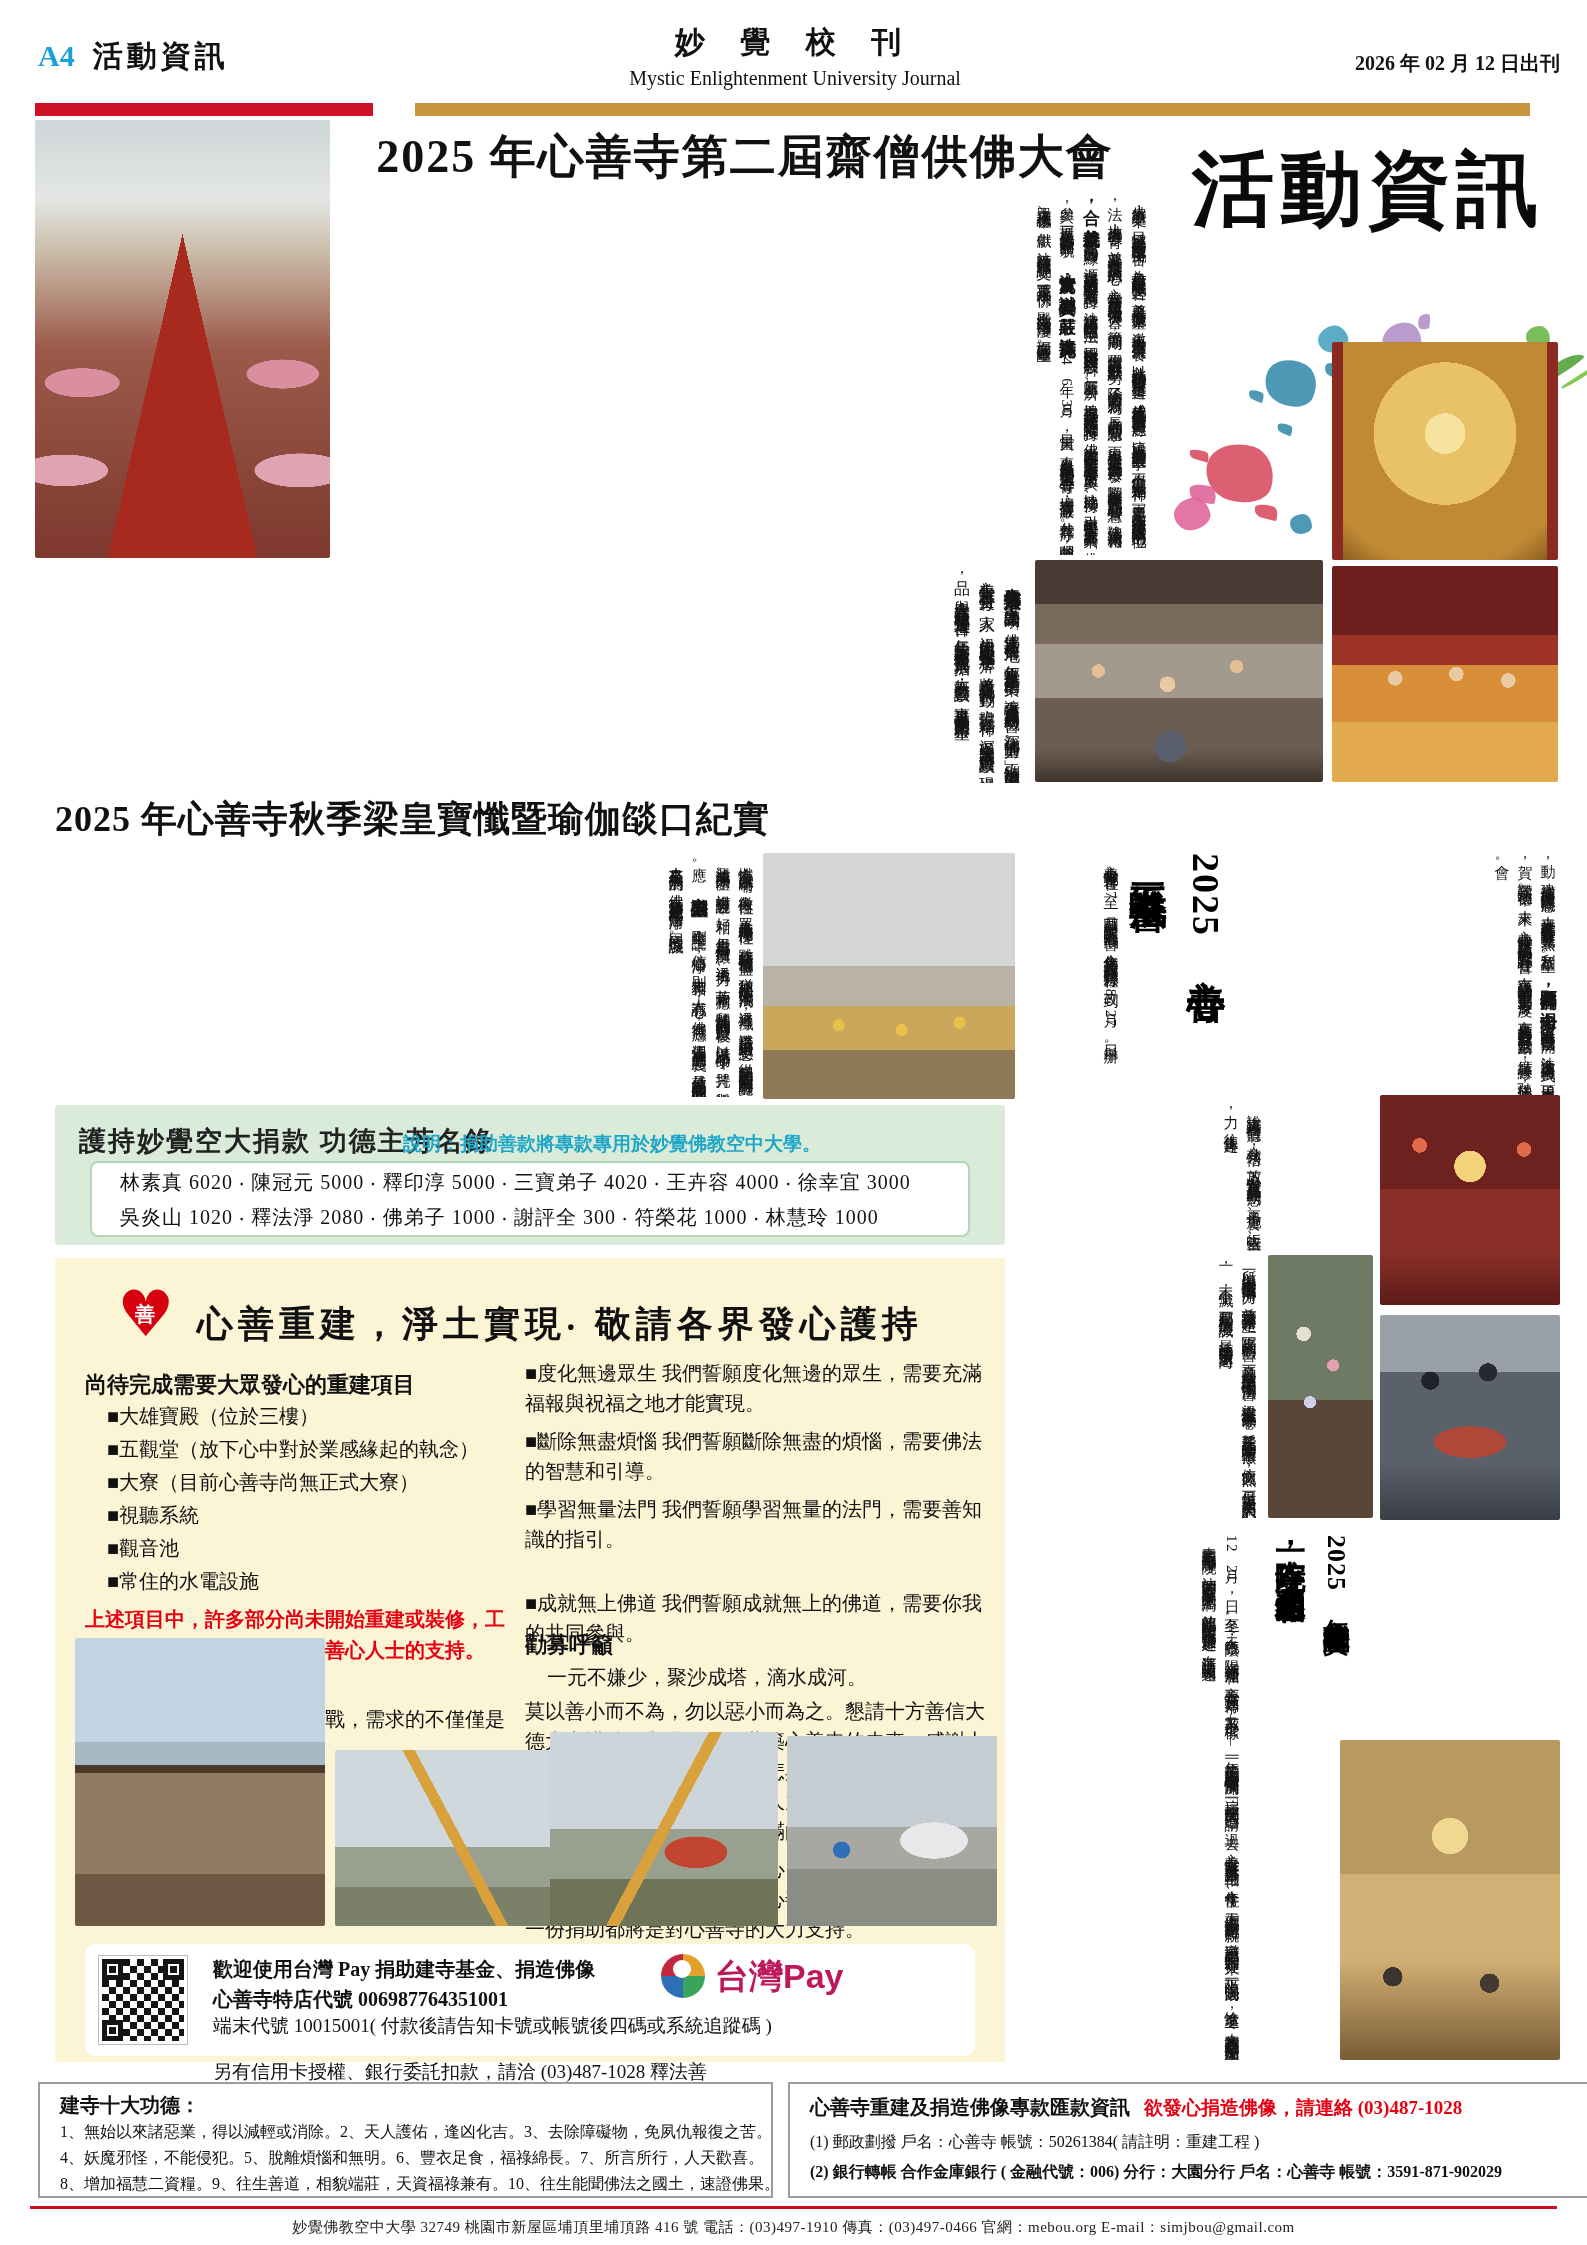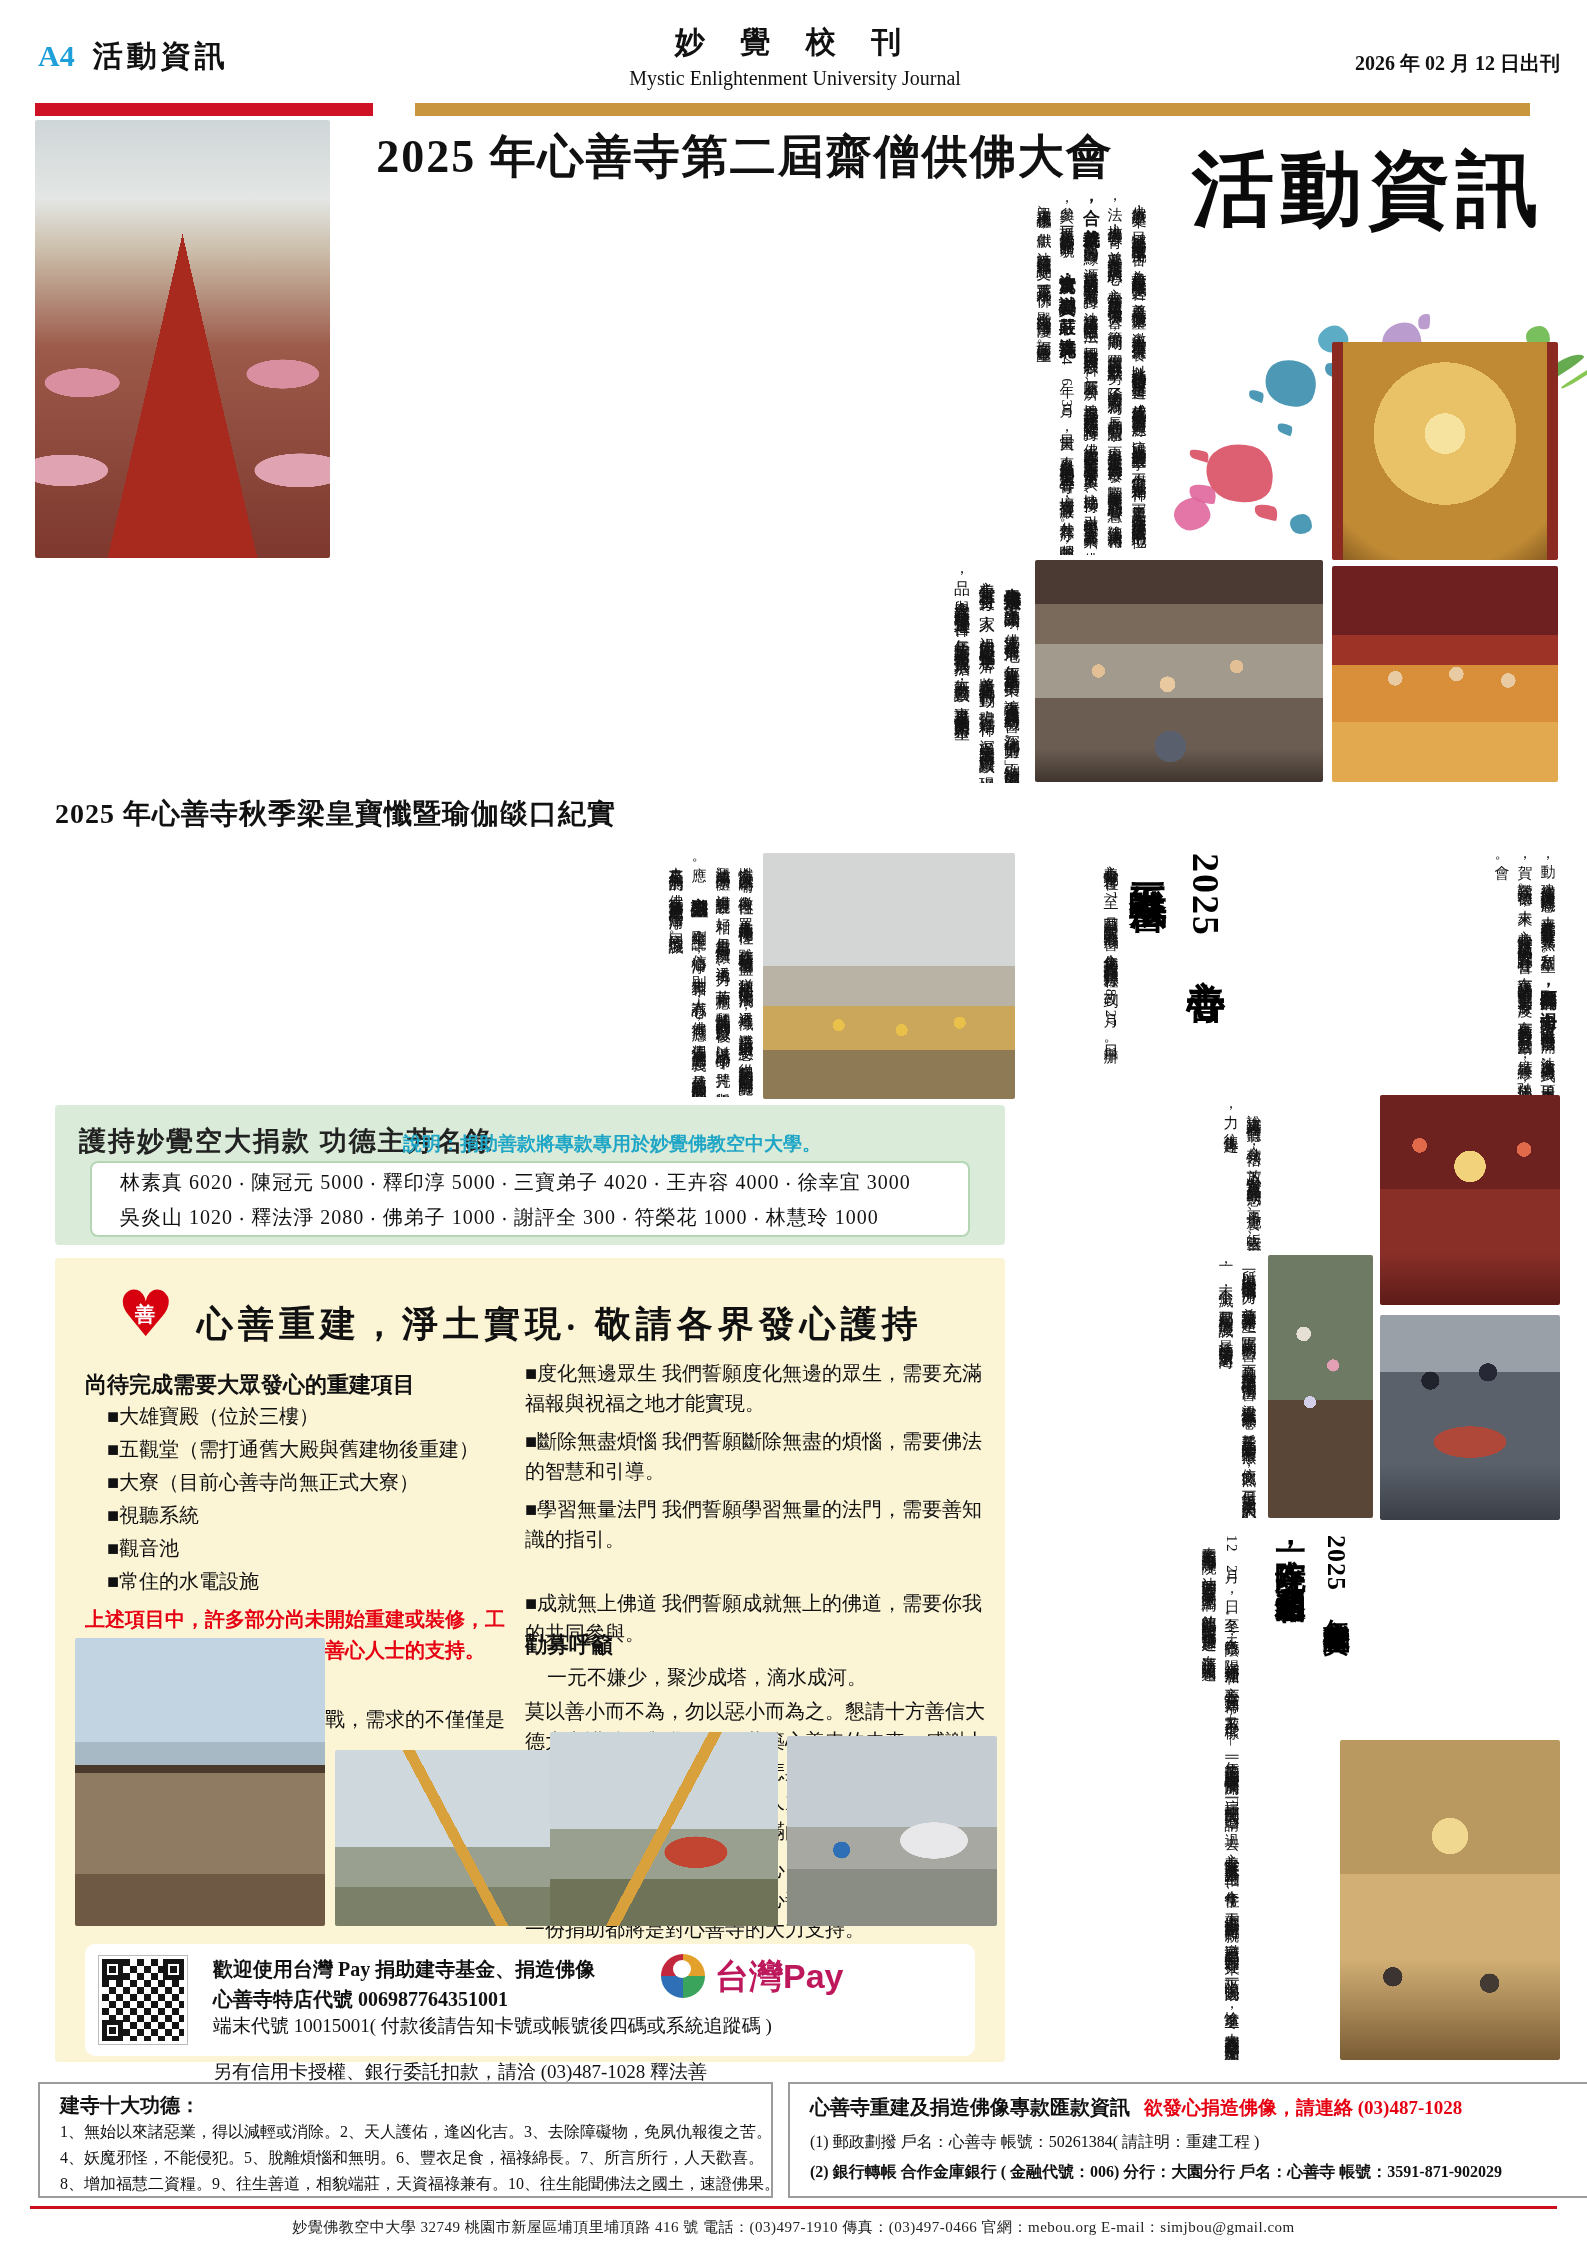--- a/index.html
+++ b/index.html
@@ -14,21 +14,21 @@
   
   .pagetag { font-size:30px; font-weight:bold; color:#1d9fd9; }
   .pagesec { font-size:30px; font-weight:bold; color:#111; letter-spacing:4px; }
   .jcn { font-size:30px; font-weight:bold; letter-spacing:14px; text-align:center; }
   .jen { font-size:20px; text-align:center; margin-top:4px; }
   .jdate { font-size:20px; font-weight:bold; text-align:right; }
   .bar { position:absolute; height:13px; }
 
   
   .h1 { font-size:46px; font-weight:bold; letter-spacing:2px; text-align:center; white-space:nowrap; }
-  .h2 { font-size:28px; font-weight:bold; letter-spacing:1px; white-space:nowrap; }
+  .h2 { font-size:36px; font-weight:bold; letter-spacing:1px; white-space:nowrap; }
 
   
   .v { position:absolute; writing-mode:vertical-rl; text-orientation:mixed;
        overflow:hidden; font-size:15px; line-height:23px; letter-spacing:1.5px;
        color:#141414; text-align:justify; }
   .v b.sub { font-size:17px; font-weight:bold; padding:6px 1px; letter-spacing:1px; }
   .vh { position:absolute; writing-mode:vertical-rl; text-orientation:mixed; font-weight:bold; color:#000; overflow:hidden; }
   .vh3 div { font-size:38px; margin:0 7px; letter-spacing:2px; }
   .vh4 .r { font-size:26px; letter-spacing:1px; margin:0 8px; }
   .vh4 .l { font-size:31px; letter-spacing:0; margin:0 4px; }
@@ -254,21 +254,21 @@
   <div class="abs yellowbox" style="left:55px; top:1258px; width:950px; height:804px;">
     <div class="heart" style="left:62px; top:32px;">
       <span class="hg">♥</span>
       <span class="hc">善</span>
     </div>
     <div class="abs yhead" style="left:142px; top:40px;">心善重建，淨土實現‧ 敬請各界發心護持</div>
 
     <div class="abs ytitle" style="left:30px; top:112px;">尚待完成需要大眾發心的重建項目</div>
     <div class="abs" style="left:52px; top:142px; width:420px;">
       <div class="yitem">■大雄寶殿（位於三樓）</div>
-      <div class="yitem">■五觀堂（需打通舊大殿與舊建物後重建）</div>
+      <div class="yitem">■五觀堂（放下心中對於業感緣起的執念）</div>
       <div class="yitem">■大寮（目前心善寺尚無正式大寮）</div>
       <div class="yitem">■視聽系統</div>
       <div class="yitem">■觀音池</div>
       <div class="yitem">■常住的水電設施</div>
     </div>
     <div class="abs yred" style="left:30px; top:346px; width:430px;">上述項目中，許多部分尚未開始重建或裝修，工程款項缺口巨大，急需各界善心人士的支持。</div>
     <div class="abs ytitle" style="left:30px; top:414px;">建寺百年大業的挑戰</div>
     <div class="abs ypara" style="left:30px; top:446px; width:430px;">這是一場建寺百年大業的挑戰，需求的不僅僅是意志，更需要深遠的願力。</div>
     <div class="ph ph-building" style="left:20px; top:380px; width:250px; height:288px; top:380px;"></div>
 

